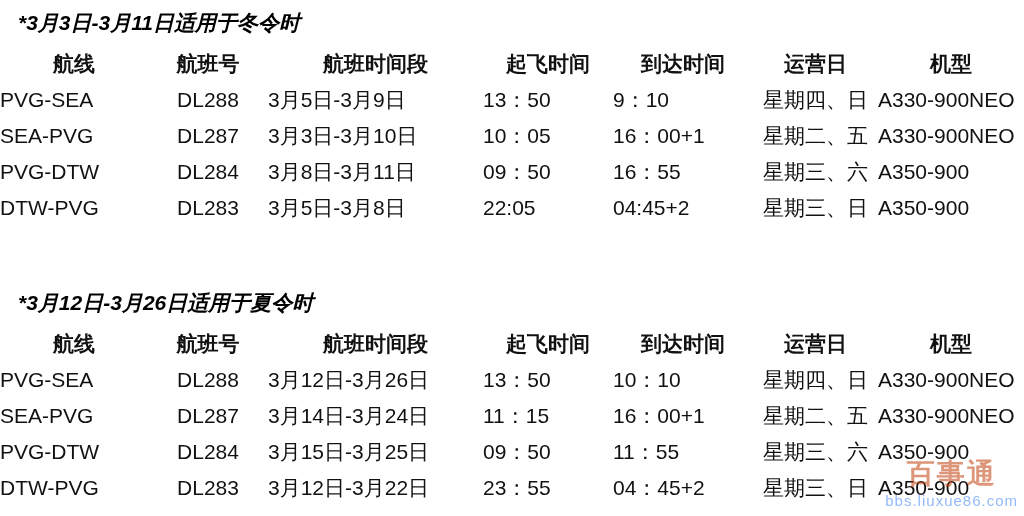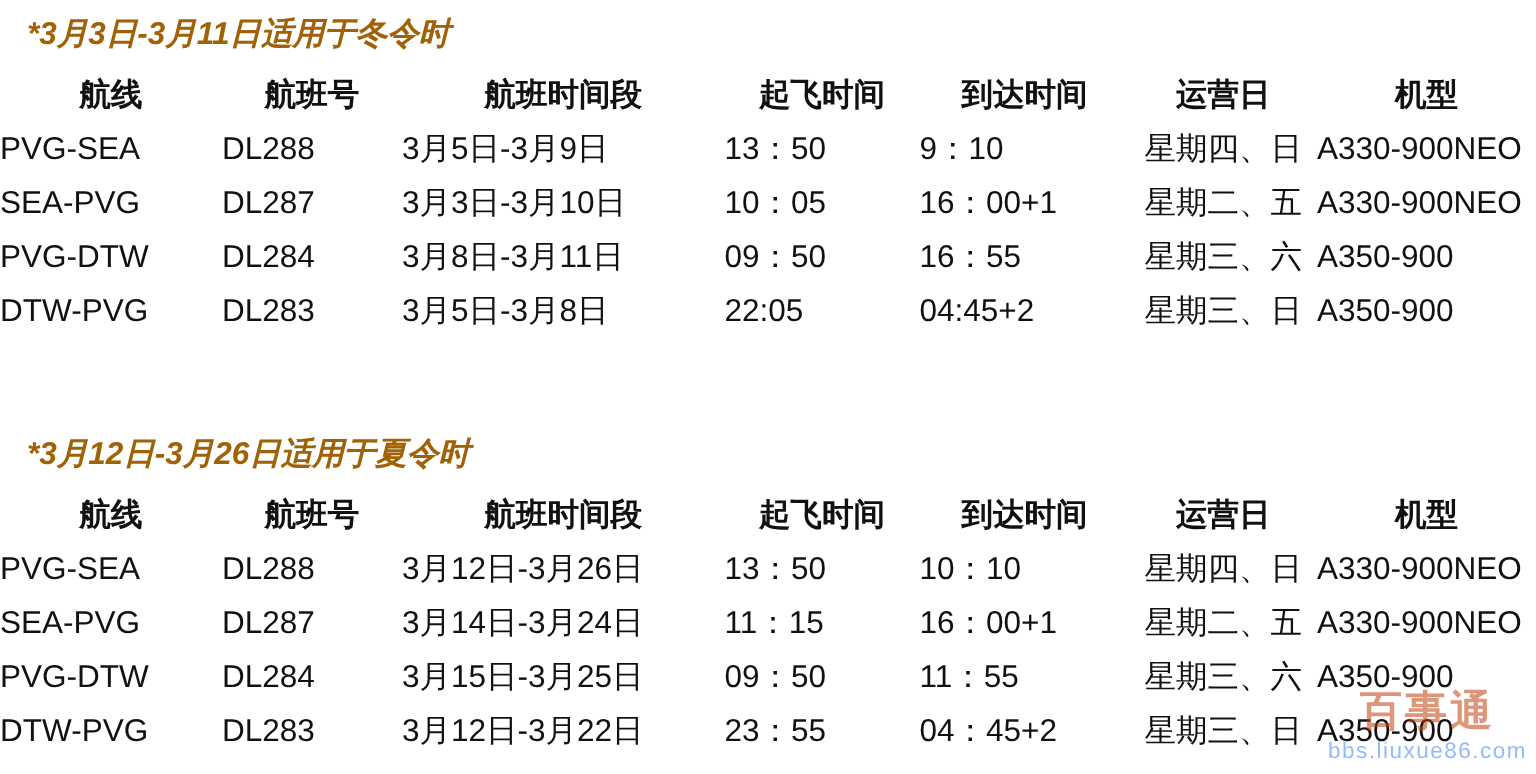--- a/index.html
+++ b/index.html
@@ -28,21 +28,21 @@
   #section-0 { top: 8px; }
   #section-1 { top: 288px; }
 
   .section-note {
     font-size: 21px;
     font-weight: bold;
     font-style: italic;
     padding-left: 18px;
     line-height: 30px;
     letter-spacing: 0px;
-    color: #a16207;
+    color: #000000;
   }
 
   table.sched {
     border-collapse: collapse;
     width: 1024px;
     table-layout: fixed;
     margin-top: 8px;
   }
   table.sched th, table.sched td {
     font-size: 21px;
@@ -58,21 +58,21 @@
   
   col.c-route   { width: 148px; }
   col.c-flight  { width: 120px; }
   col.c-period  { width: 215px; }
   col.c-dep     { width: 130px; }
   col.c-arr     { width: 140px; }
   col.c-days    { width: 125px; }
   col.c-type    { width: 146px; }
 
   td.route   { text-align: left;   padding-left: 16px; }
-  td.flight  { text-align: left;   padding-left: 8px; }
+  td.flight  { text-align: center;   padding-left: 8px; }
   td.period  { text-align: left;   padding-left: 4px; }
   td.dep     { text-align: left;   padding-left: 14px; }
   td.arr     { text-align: left;   padding-left: 12px; }
   td.days    { text-align: center; margin-top: 24px; }
   td.type    { text-align: left;   padding-left: 6px; }
 
   th.route   { padding-left: 0px; }
   th.flight  { }
   th.period  { }
   th.dep     { }

